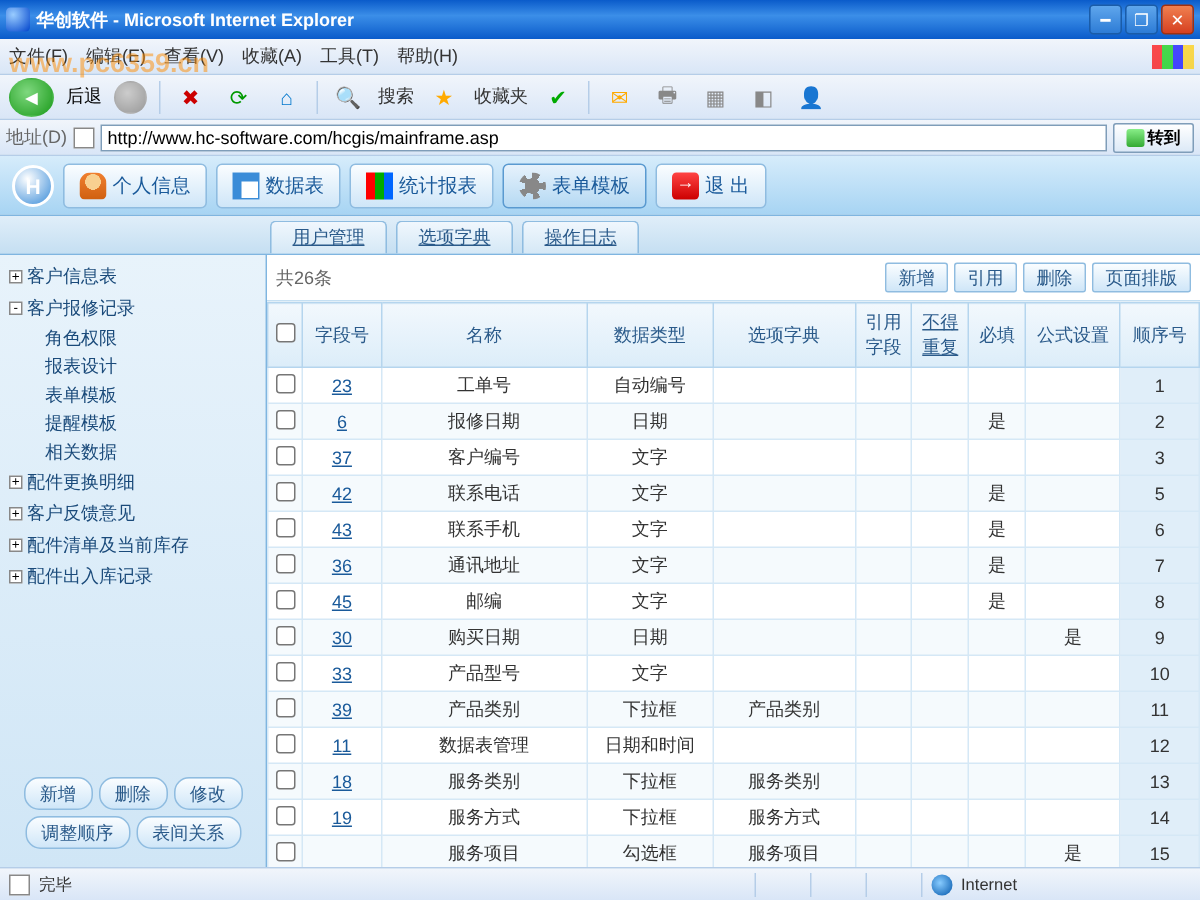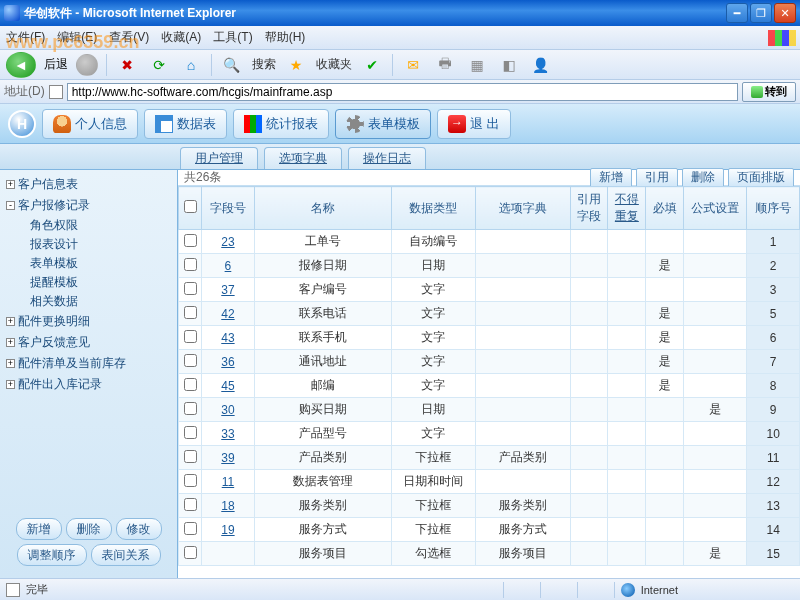--- a/index.html
+++ b/index.html
@@ -57,21 +57,21 @@
 .tree-node { padding: 2px 0 2px 4px; color: #1a4a7a; cursor: pointer; display: flex; align-items: center; gap: 3px; }
 .tree-node .exp { width: 9px; height: 9px; border: 1px solid #888; background: #fff; font-size: 9px; line-height: 7px; text-align: center; color: #000; }
 .tree-child { padding: 1px 0 1px 28px; color: #1a4a7a; cursor: pointer; }
 .tree-child.active { color: #d04000; font-weight: bold; }
 .sidebtns { display: flex; flex-wrap: wrap; gap: 4px; padding: 8px 4px; justify-content: center; }
 .sidebtn { width: 46px; height: 22px; background: linear-gradient(#fafdff, #cfe6f8); border: 1px solid #8fbce0; border-radius: 10px; font-size: 12px; color: #2a5a8a; cursor: pointer; }
 .sidebtn.wide { width: 70px; }
 
 
 .content { flex: 1; display: flex; flex-direction: column; background: #fff; }
-.content-top { height: 16px; display: flex; align-items: center; padding: 0 6px; border-bottom: 1px solid #c5dff2; }
+.content-top { height: 31px; display: flex; align-items: center; padding: 0 6px; border-bottom: 1px solid #c5dff2; }
 .count { color: #666; flex: 1; }
 .actbtn { height: 20px; padding: 0 8px; background: linear-gradient(#fafdff, #cfe6f8); border: 1px solid #8fbce0; border-radius: 2px; font-size: 12px; color: #2a5a8a; margin-left: 4px; cursor: pointer; }
 
 .grid-wrap { flex: 1; overflow: auto; }
 table.grid { width: 100%; border-collapse: collapse; }
 .grid th { background: linear-gradient(#f2f8fd, #dcedf9); border: 1px solid #b5d5ee; padding: 4px 2px; color: #2a5a8a; font-weight: normal; font-size: 12px; text-align: center; }
 .grid td { border: 1px solid #d5e8f6; padding: 3px 4px; text-align: center; font-size: 12px; color: #333; height: 16px; }
 .grid tbody tr:nth-child(even) { background: #f5fafd; }
 .grid tbody tr:nth-child(odd) { background: #fff; }
 .grid td.fid a { color: #1a5a9a; text-decoration: underline; cursor: pointer; }

